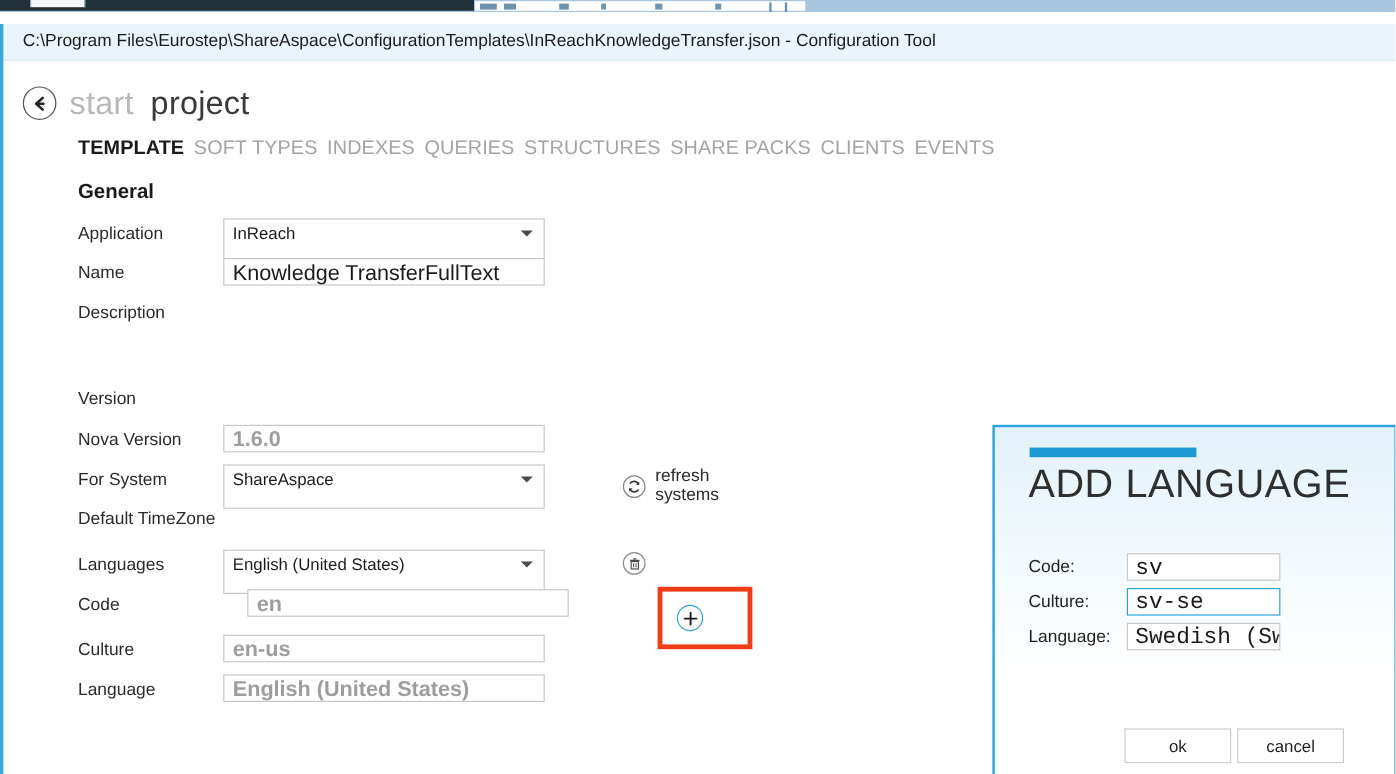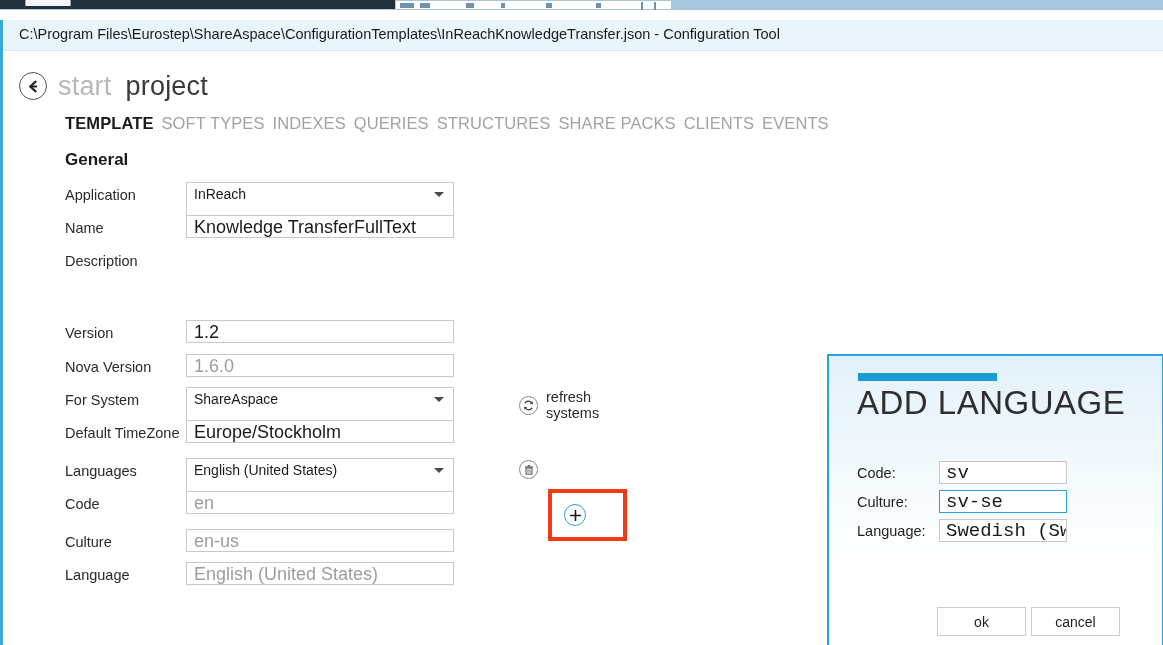--- a/index.html
+++ b/index.html
@@ -176,21 +176,21 @@
     background: #ffffff;
     font-size: 18px;
     color: #1a1a1a;
     padding: 1px 6px 0 7px;
     line-height: 21px;
     display: block;
     white-space: nowrap;
     overflow: hidden;
     font-family: "Liberation Sans", sans-serif;
   }
-  .field.ro { color: #9d9d9d; background: #ffffff; }
+  .field.ro { color: #9d9d9d; background: #ffffff; font-weight: bold; }
   .field.multiline {
     height: 62px;
     line-height: 20px;
     white-space: normal;
     padding-top: 2px;
   }
   .combo {
     position: relative;
     width: 268px;
     height: 37px;
@@ -399,21 +399,20 @@
           <div class="label">Name</div>
           <div class="field">Knowledge TransferFullText</div>
         </div>
 
         <div class="row" style="height:72px;">
           <div class="label">Description</div>
         </div>
 
         <div class="row" style="height:34px;">
           <div class="label">Version</div>
-          <div class="field">1.2</div>
         </div>
 
         <div class="row">
           <div class="label">Nova Version</div>
           <div class="field ro">1.6.0</div>
         </div>
 
         <div class="row">
           <div class="label">For System</div>
           <div class="combo">
@@ -428,21 +427,20 @@
                 <path d="M13.3 2.7 L13.0 6.4 L9.5 6.0 Z" fill="#3a3a3a"></path>
                 <path d="M2.7 13.3 L3.0 9.6 L6.5 10.0 Z" fill="#3a3a3a"></path>
               </svg>
             </div>
             <div class="refresh-label">refresh systems</div>
           </div>
         </div>
 
         <div class="row">
           <div class="label">Default TimeZone</div>
-          <div class="field">Europe/Stockholm</div>
         </div>
 
         <div class="row" style="height:33px;margin-top:5px;">
           <div class="label">Languages</div>
           <div class="combo">
             <div class="cval">English (United States)</div>
             <div class="carrow"></div>
           </div>
           <div class="trail" style="top:2px;">
             <div class="icon-circle">
@@ -450,21 +448,21 @@
                 <rect x="4" y="5.3" width="8" height="8.2" fill="none" stroke="#4a4a4a" stroke-width="1.3"></rect>
                 <rect x="2.7" y="3.3" width="10.6" height="1.5" fill="#4a4a4a"></rect>
                 <rect x="6.3" y="1.6" width="3.4" height="1.5" fill="#4a4a4a"></rect>
                 <rect x="6.1" y="7.1" width="1.1" height="4.6" fill="#4a4a4a"></rect>
                 <rect x="8.8" y="7.1" width="1.1" height="4.6" fill="#4a4a4a"></rect>
               </svg>
             </div>
           </div>
         </div>
 
-        <div class="row" style="height:38px;">
+        <div class="row" style="height:38px;gap:20px;">
           <div class="label">Code</div>
           <div class="field ro">en</div>
         </div>
 
         <div class="row">
           <div class="label">Culture</div>
           <div class="field ro">en-us</div>
         </div>
 
         <div class="row">

